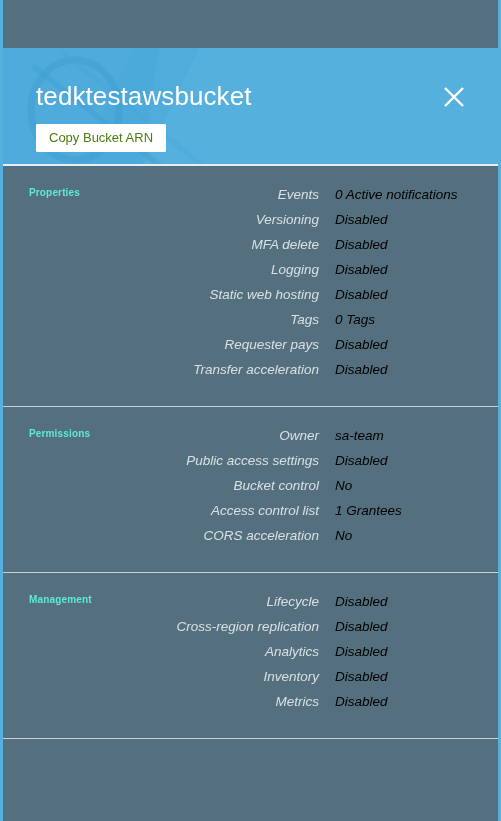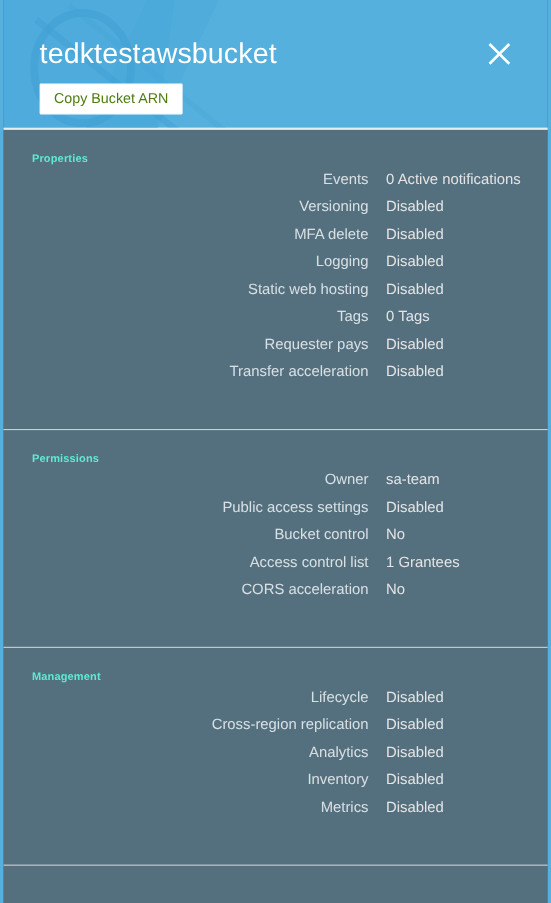--- a/index.html
+++ b/index.html
@@ -28,20 +28,21 @@
   }
 
   
   .header {
     position: relative;
     height: 118px;
     background: #55b0dd;
     overflow: hidden;
     box-sizing: border-box;
     border-bottom: 2px solid #e8edee;
+    margin-top: 48px;
   }
   .header-art {
     position: absolute;
     inset: 0;
     pointer-events: none;
   }
   .header-inner {
     position: relative;
     z-index: 2;
     padding: 0 0 0 33px;
@@ -97,44 +98,45 @@
     position: absolute;
     left: 26px;
     top: 21px;
     margin: 0;
     font-size: 10px;
     font-weight: bold;
     color: #5eead4;
     letter-spacing: 0.15px;
   }
   .rows {
-    margin: 16px;
+    margin: 0;
     padding: 0;
     list-style: none;
+    font-style: italic;
   }
   .row {
     display: flex;
     align-items: baseline;
     height: 25px;
   }
   .row-label {
     width: 316px;
     flex: 0 0 316px;
     text-align: right;
     font-size: 13.5px;
     line-height: 25px;
     color: #d9e0e3;
     white-space: nowrap;
   }
   .row-value {
     flex: 1 1 auto;
     padding-left: 16px;
     font-size: 13.5px;
     line-height: 25px;
-    color: #e5e5e5;
+    color: #000000;
     white-space: nowrap;
   }
 </style>
 </head>
 <body>
 
 <div id="panel">
 
   <div class="header">
 

